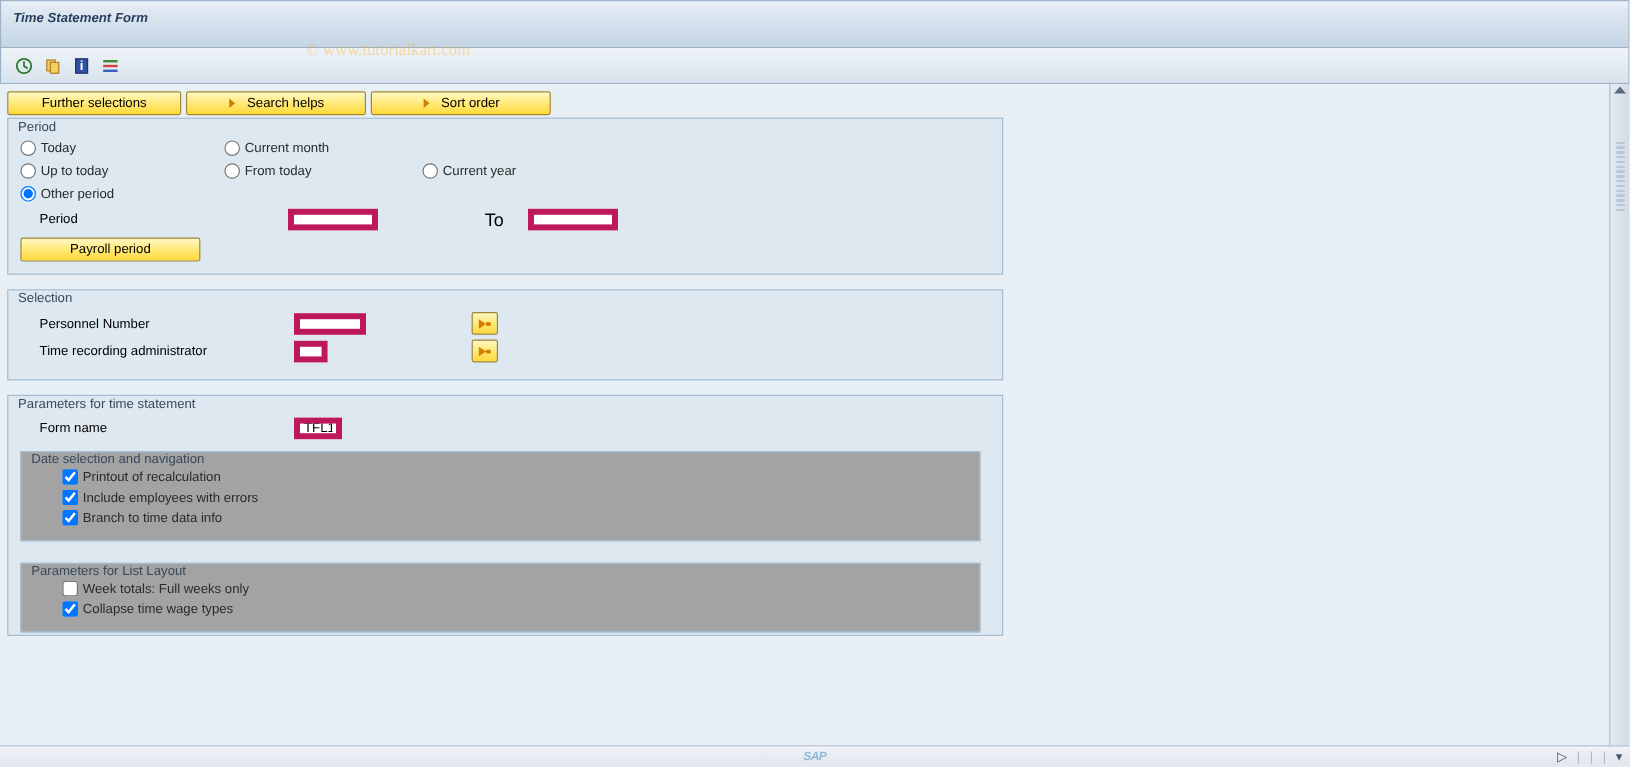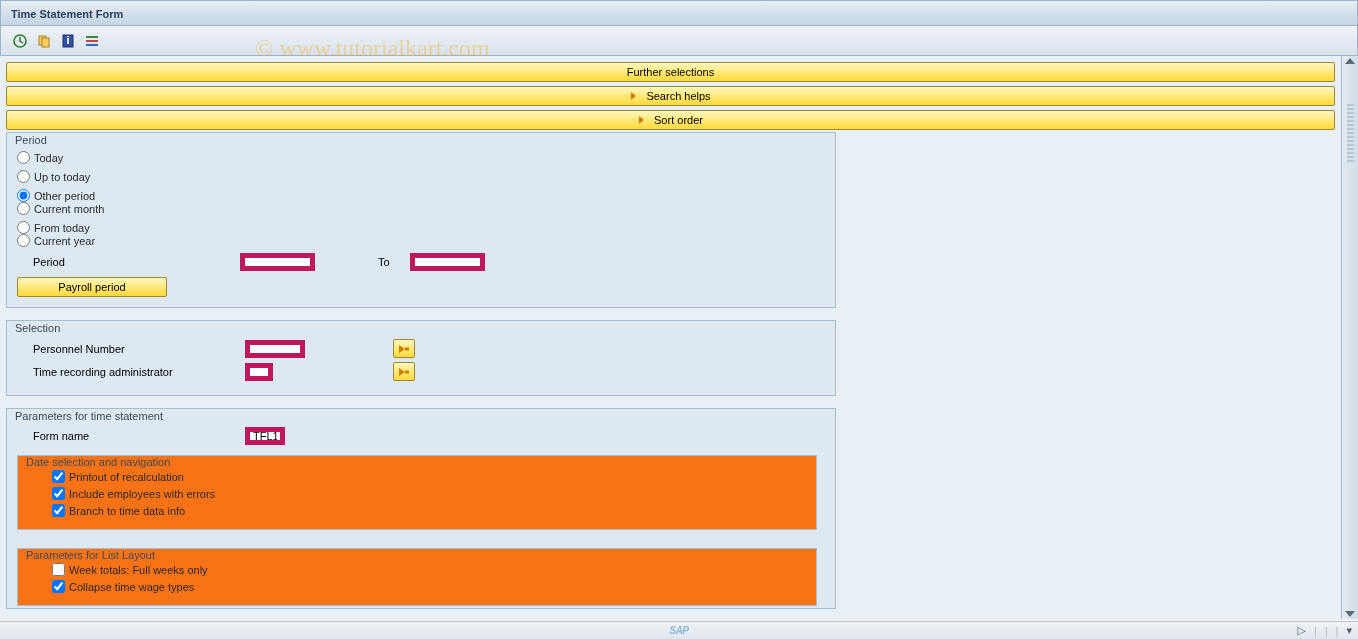--- a/index.html
+++ b/index.html
@@ -1,22 +1,23 @@
 <!DOCTYPE html>
 <html><head>
   <meta charset="utf-8">
   <style>
     * { box-sizing: border-box; margin: 0; padding: 0; font-family: Arial, sans-serif; font-size: 11px; }
     body { background: #f2f2f2; width: 1358px; height: 639px; overflow: hidden; position: relative; }
     
     .title-bar {
       background: linear-gradient(to bottom, #e8eff7 0%, #d4e0ec 50%, #c5d5e5 100%);
       border: 1px solid #9db3c9;
-      height: 26px;
+      height: 40px;
       padding: 4px 10px;
+      font-style: italic;
       font-weight: bold;
       font-size: 14px;
       color: #2a3f5f;
     }
     
     .toolbar {
       background: linear-gradient(to bottom, #eef3f8 0%, #d8e2ec 100%);
       border: 1px solid #9db3c9;
       border-top: none;
       height: 30px;
@@ -31,21 +32,21 @@
       display: inline-flex;
       align-items: center;
       justify-content: center;
       cursor: pointer;
     }
     
     .watermark {
       position: absolute;
       left: 255px;
       top: 35px;
-      font-size: 24px;
+      font-size: 14px;
       color: rgba(255,165,0,0.35);
       font-family: Georgia, serif;
       z-index: 100;
       pointer-events: none;
     }
     
     .content-area {
       display: flex;
       height: calc(100% - 58px - 18px);
       background: #e8eff5;
@@ -53,21 +54,20 @@
     .main-panel {
       flex: 1;
       padding: 6px 6px;
       overflow-y: hidden;
       position: relative;
     }
     .button-row {
       display: flex;
       gap: 4px;
       margin-bottom: 2px;
-      flex-direction: column;
     }
     .yellow-btn {
       background: linear-gradient(to bottom, #fff7c2 0%, #ffe97a 50%, #ffd83a 100%);
       border: 1px solid #a08830;
       border-radius: 2px;
       padding: 3px 10px;
       font-size: 11px;
       cursor: pointer;
       display: inline-flex;
       align-items: center;
@@ -95,21 +95,20 @@
       left: 6px;
       font-size: 11px;
       color: #3a4a5a;
       padding: 0 2px;
     }
     
     .radio-grid {
       display: flex;
       gap: 0;
       margin-bottom: 6px;
-      flex-direction: column;
     }
     .radio-col { display: flex; flex-direction: column; gap: 6px; }
     .radio-col.c1 { width: 170px; }
     .radio-col.c2 { width: 165px; }
     .radio-col.c3 { width: 150px; justify-content: center; }
     .radio-item { display: flex; align-items: center; gap: 4px; }
     .radio-item input { margin:0; }
     
     .field-row {
       display: flex;
@@ -123,36 +122,36 @@
       border: 5px solid #be185d;
       background: #fff;
       height: 18px;
       padding: 1px 3px;
       font-size: 11px;
     }
     .text-input.w75 { width: 75px; }
     .text-input.w60 { width: 60px; }
     .text-input.w40 { width: 40px; }
     .text-input.w30 { width: 28px; }
-    .to-label { margin-left: 55px; margin-right: 12px; font-size: 11px; }
+    .to-label { margin-left: 81px; margin-right: 12px; font-size: 15px; }
     
     .icon-btn {
       width: 22px; height: 19px;
       background: linear-gradient(to bottom, #fff7c2 0%, #ffe97a 50%, #ffd83a 100%);
       border: 1px solid #a08830;
       border-radius: 2px;
       display: inline-flex;
       align-items: center;
       justify-content: center;
       cursor: pointer;
     }
     
     .inner-group {
       border: 1px solid #a6bdd4;
-      background: #f97316;
+      background: #a3a3a3;
       padding: 14px 10px 8px 10px;
       margin-top: 10px;
       position: relative;
       width: 800px;
     }
     .inner-group .group-title { top: 0px; }
     
     .check-row {
       display: flex; align-items: center; gap: 4px; margin-bottom: 4px; padding-left: 24px;
     }

